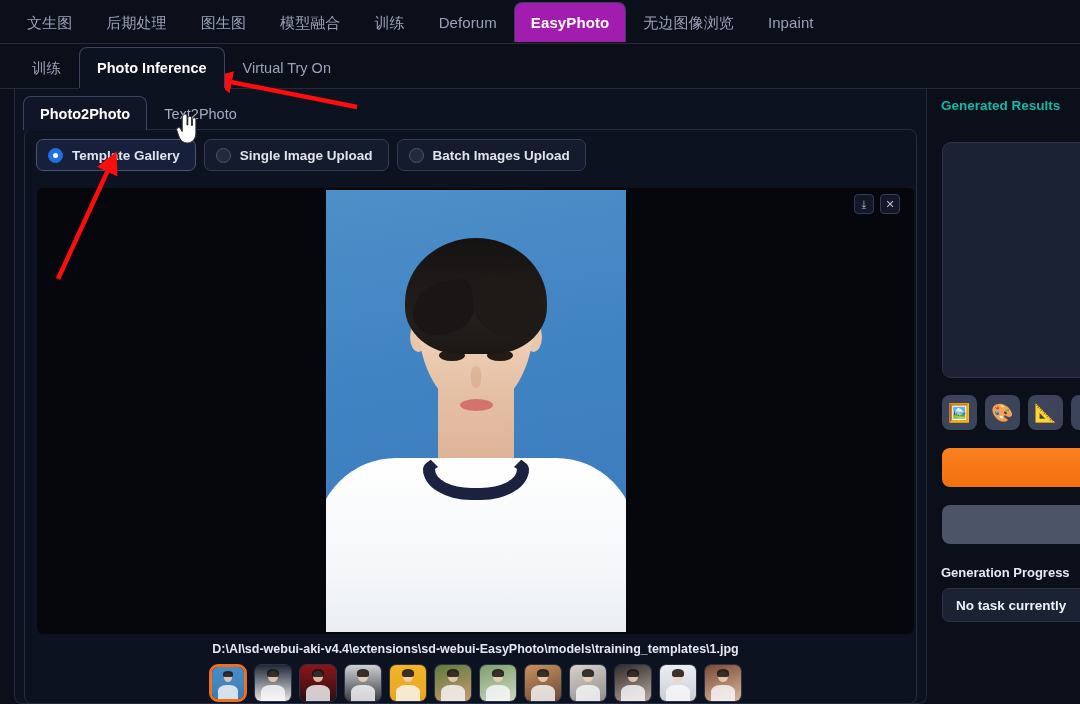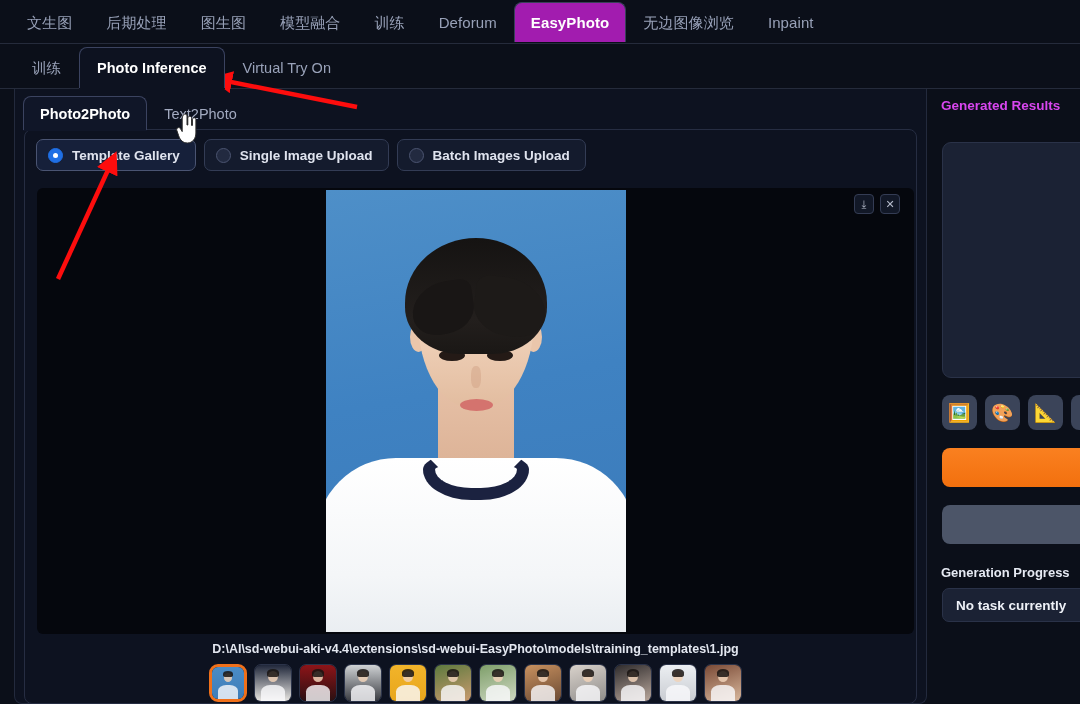--- a/index.html
+++ b/index.html
@@ -197,21 +197,21 @@
     width: 38px; height: 38px; border-radius: 7px;
     border: 1px solid #2b3349; overflow: hidden; flex: none;
     position: relative;
   }
   .thumb.sel { border: 3px solid #f0701a; border-radius: 9px; }
   .th-in { position:absolute; inset:0; }
 
   
   .side-title {
     position: absolute; left: 941px; top: 98px;
-    font-size: 13.5px; font-weight: bold; color: #d946ef;
+    font-size: 13.5px; font-weight: bold; color: #14b8a6;
   }
   .result-box {
     position: absolute; left: 942px; top: 142px;
     width: 200px; height: 236px;
     background: #1b2234; border: 1px solid #2a3248; border-radius: 9px;
   }
   .icon-row {
     position: absolute; left: 942px; top: 395px;
     display: flex; gap: 8px;
   }

